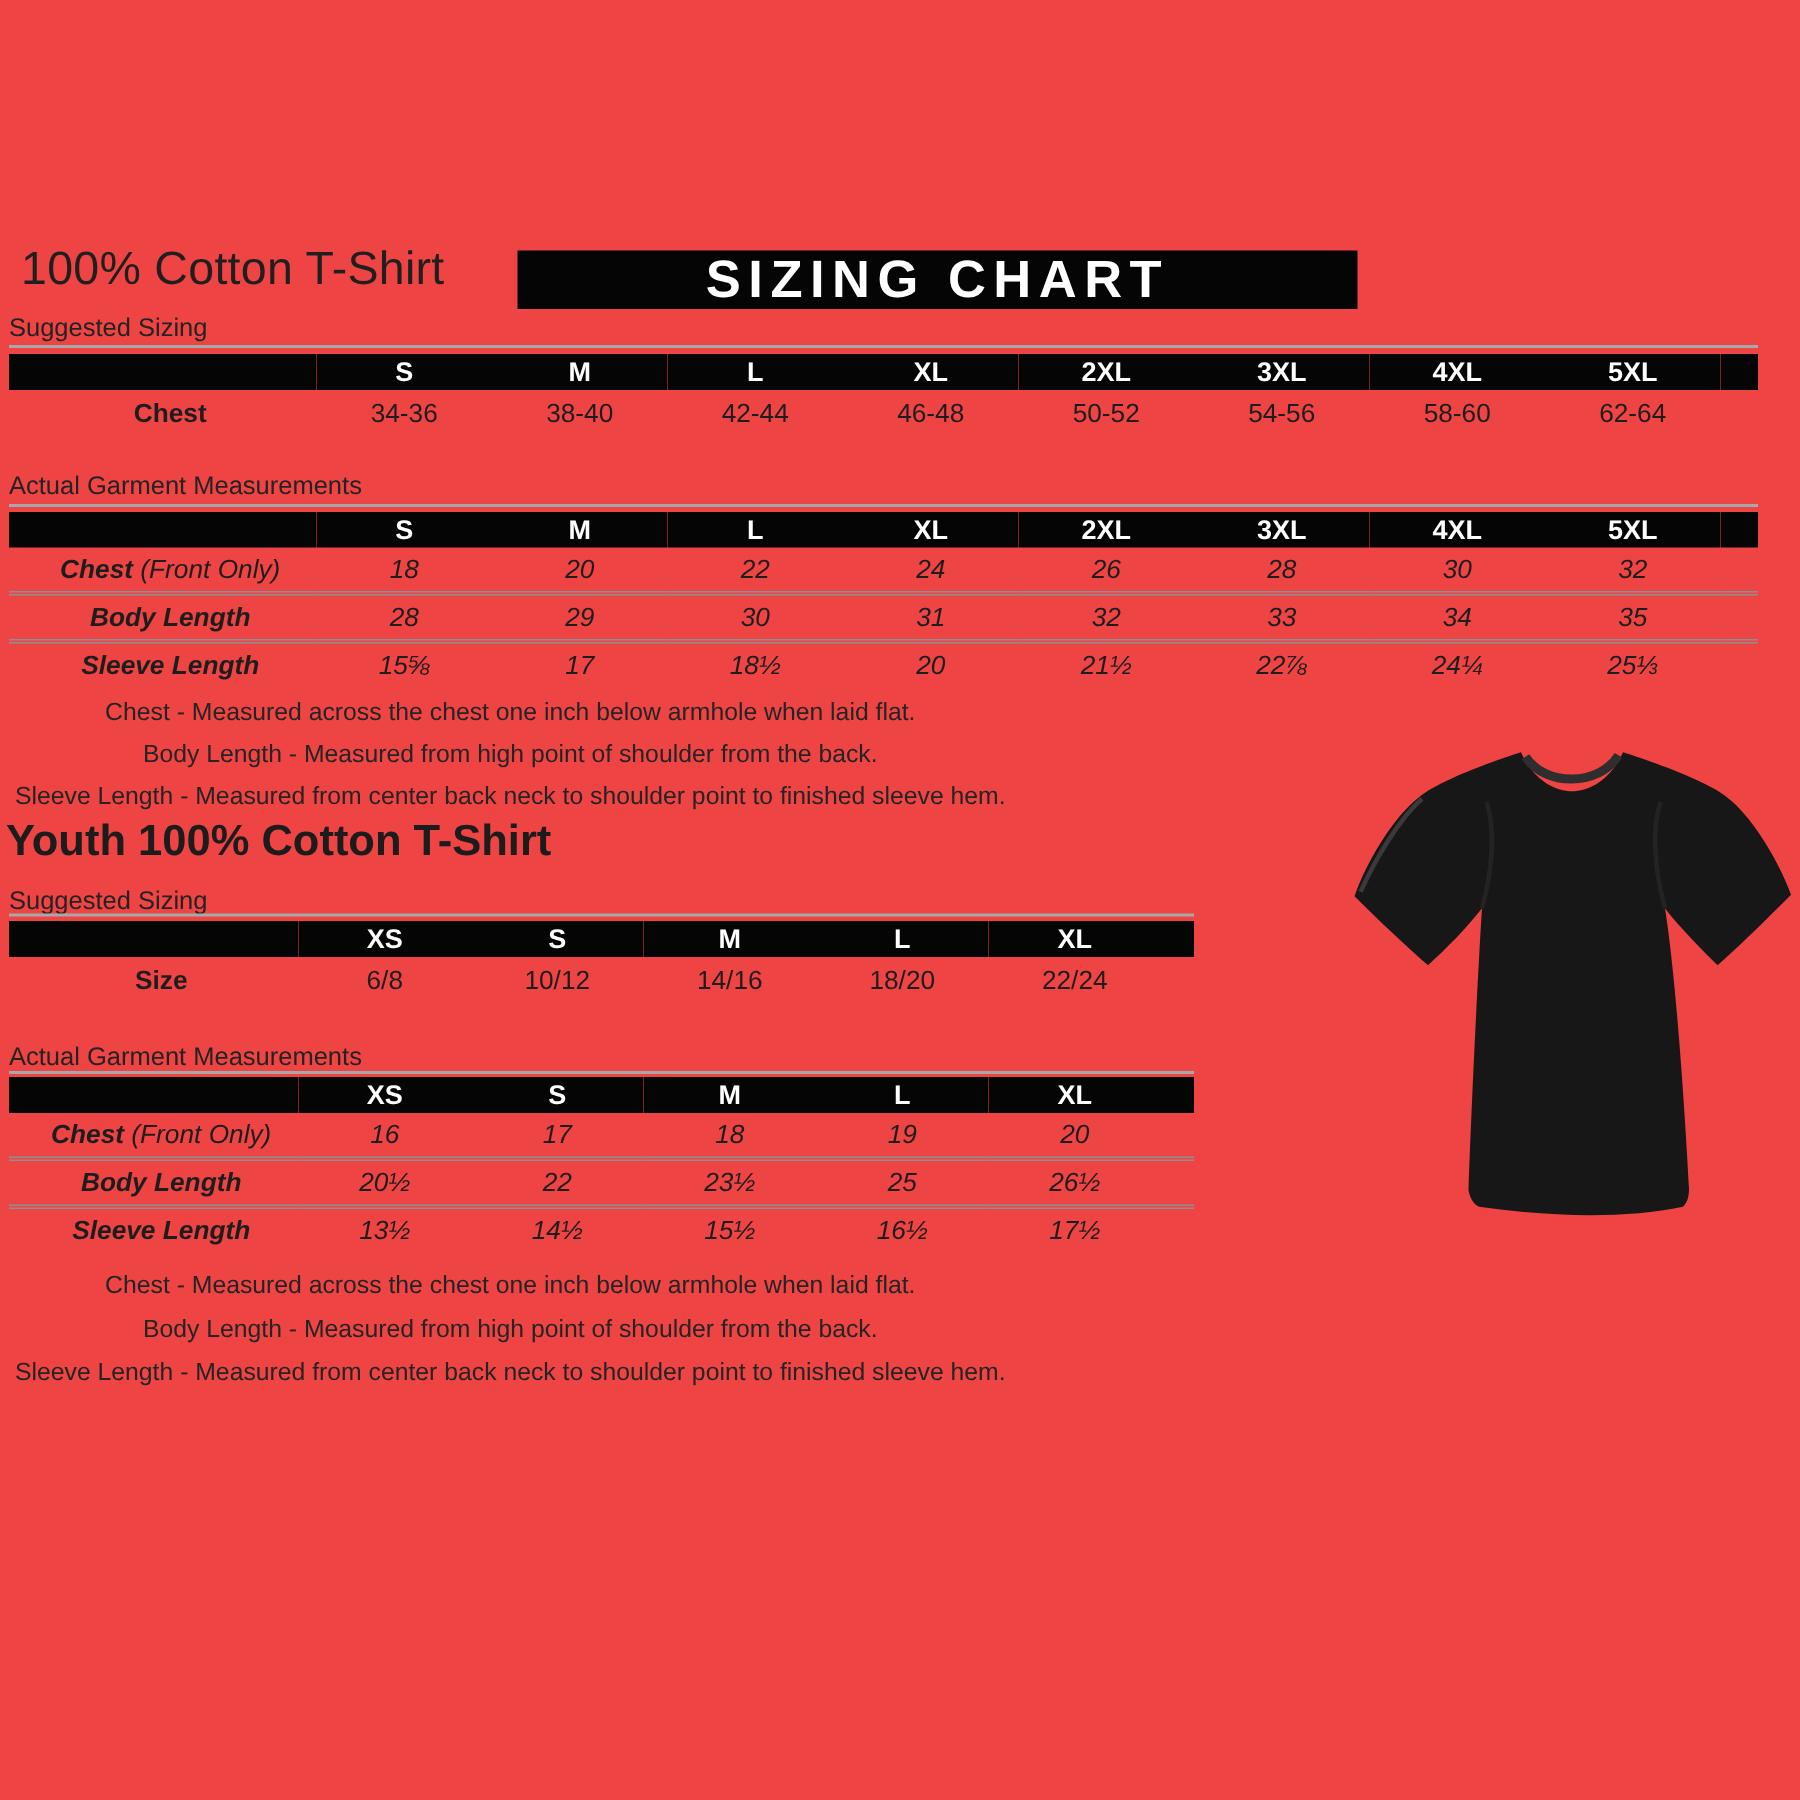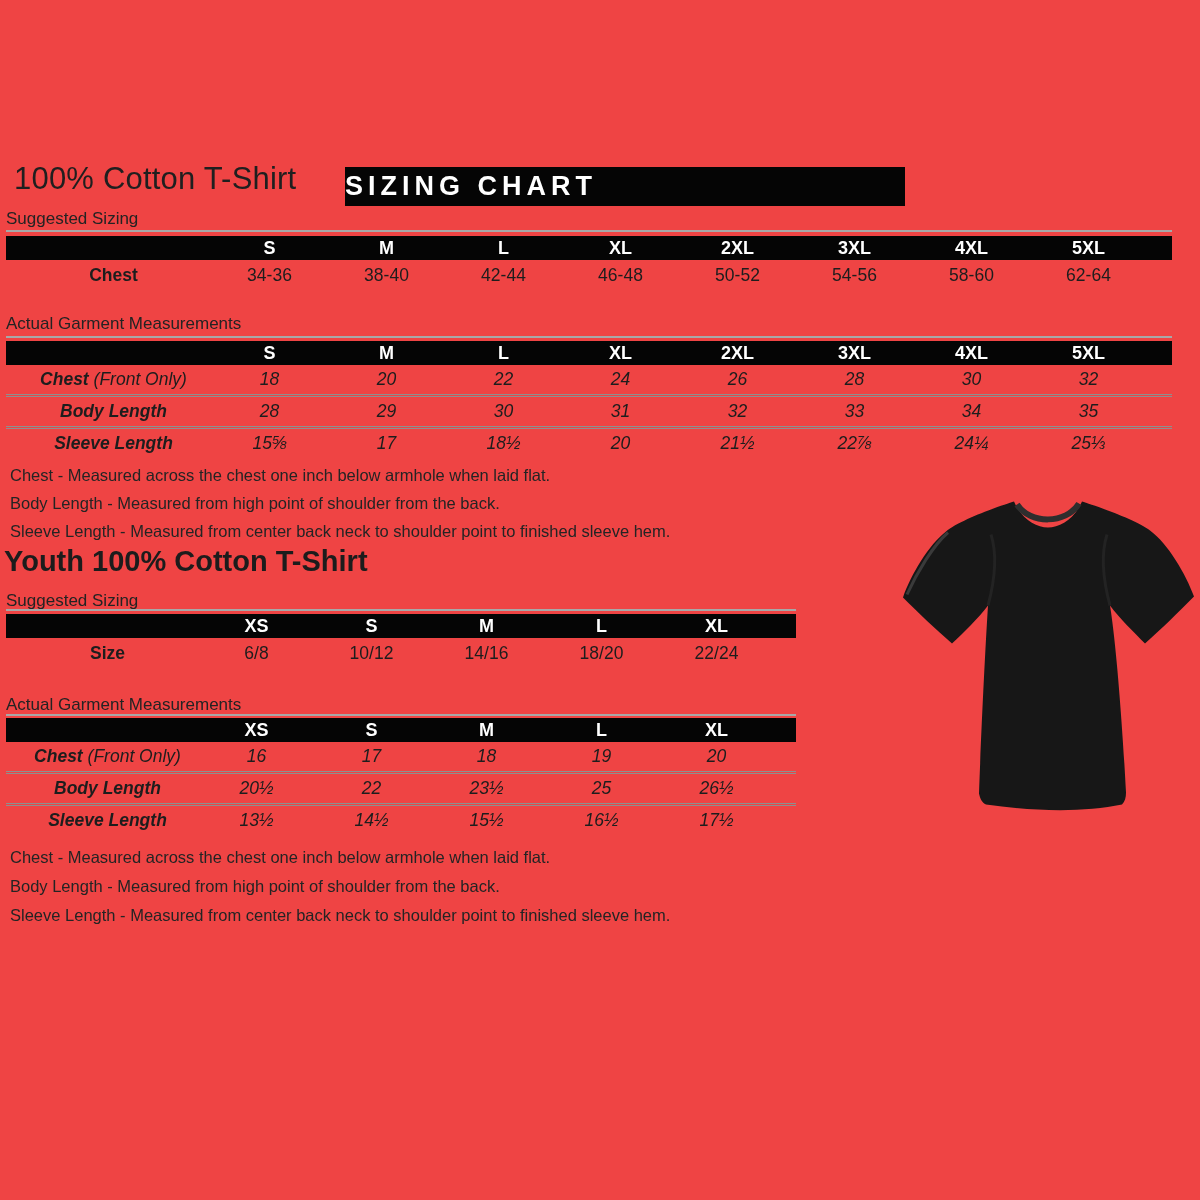--- a/index.html
+++ b/index.html
@@ -4,41 +4,41 @@
 <style>
   html,body { margin:0; padding:0; background:#ffffff; }
   .sheet {
     position:relative; width:1200px; height:1200px; background:#ef4444;
     font-family:"Liberation Sans","DejaVu Sans",sans-serif; color:#1c1c1c; overflow:hidden;
   }
   .abs { position:absolute; }
   .page-title { left:14px; top:161px; font-size:31px; font-weight:400; letter-spacing:0.2px; color:#1f1f1f; }
   .banner {
     left:345px; top:167px; width:560px; height:39px; background:#050505;
-    color:#ffffff; font-size:27px; font-weight:700; letter-spacing:5px;
-    line-height:39px;
+    color:#ffffff; font-size:35px; font-weight:700; letter-spacing:5px;
+    text-align:center; line-height:39px;
   }
   .section-label { font-size:17px; color:#232323; }
   .pre-line { height:2px; background:#a8a8a8; }
 
   table.size-table { border-collapse:collapse; table-layout:fixed; }
   table.size-table th {
     background:#050505; color:#ffffff; font-weight:700; font-size:18px;
     text-align:center; height:24px; padding:0; overflow:hidden;
   }
   table.size-table td {
     font-size:17.5px; text-align:center; padding:0; color:#1d1d1d; vertical-align:middle;
   }
   tr.data-row-tall td { height:30px; }
   tr.data-row td { height:29px;font-style:italic; }
   td.lbl { text-align:center; padding-left:10px !important; font-weight:700; white-space:nowrap; }
   td.lbl .row-suffix { font-weight:400; }
   tr.sep td { border-top:3px double #8f8f8f;margin-top:16px; }
 
-  .notes div { font-size:16.5px; line-height:28px; color:#242424; }
+  .notes div { font-size:16.5px; line-height:28px; color:#242424;text-align:center; }
   .tshirt { left:898px; top:476px; }
 </style>
 </head>
 <body>
 
 <div class="sheet">
 
   <div class="abs page-title">100% Cotton T-Shirt</div>
   <div class="abs banner">SIZING CHART</div>
 

